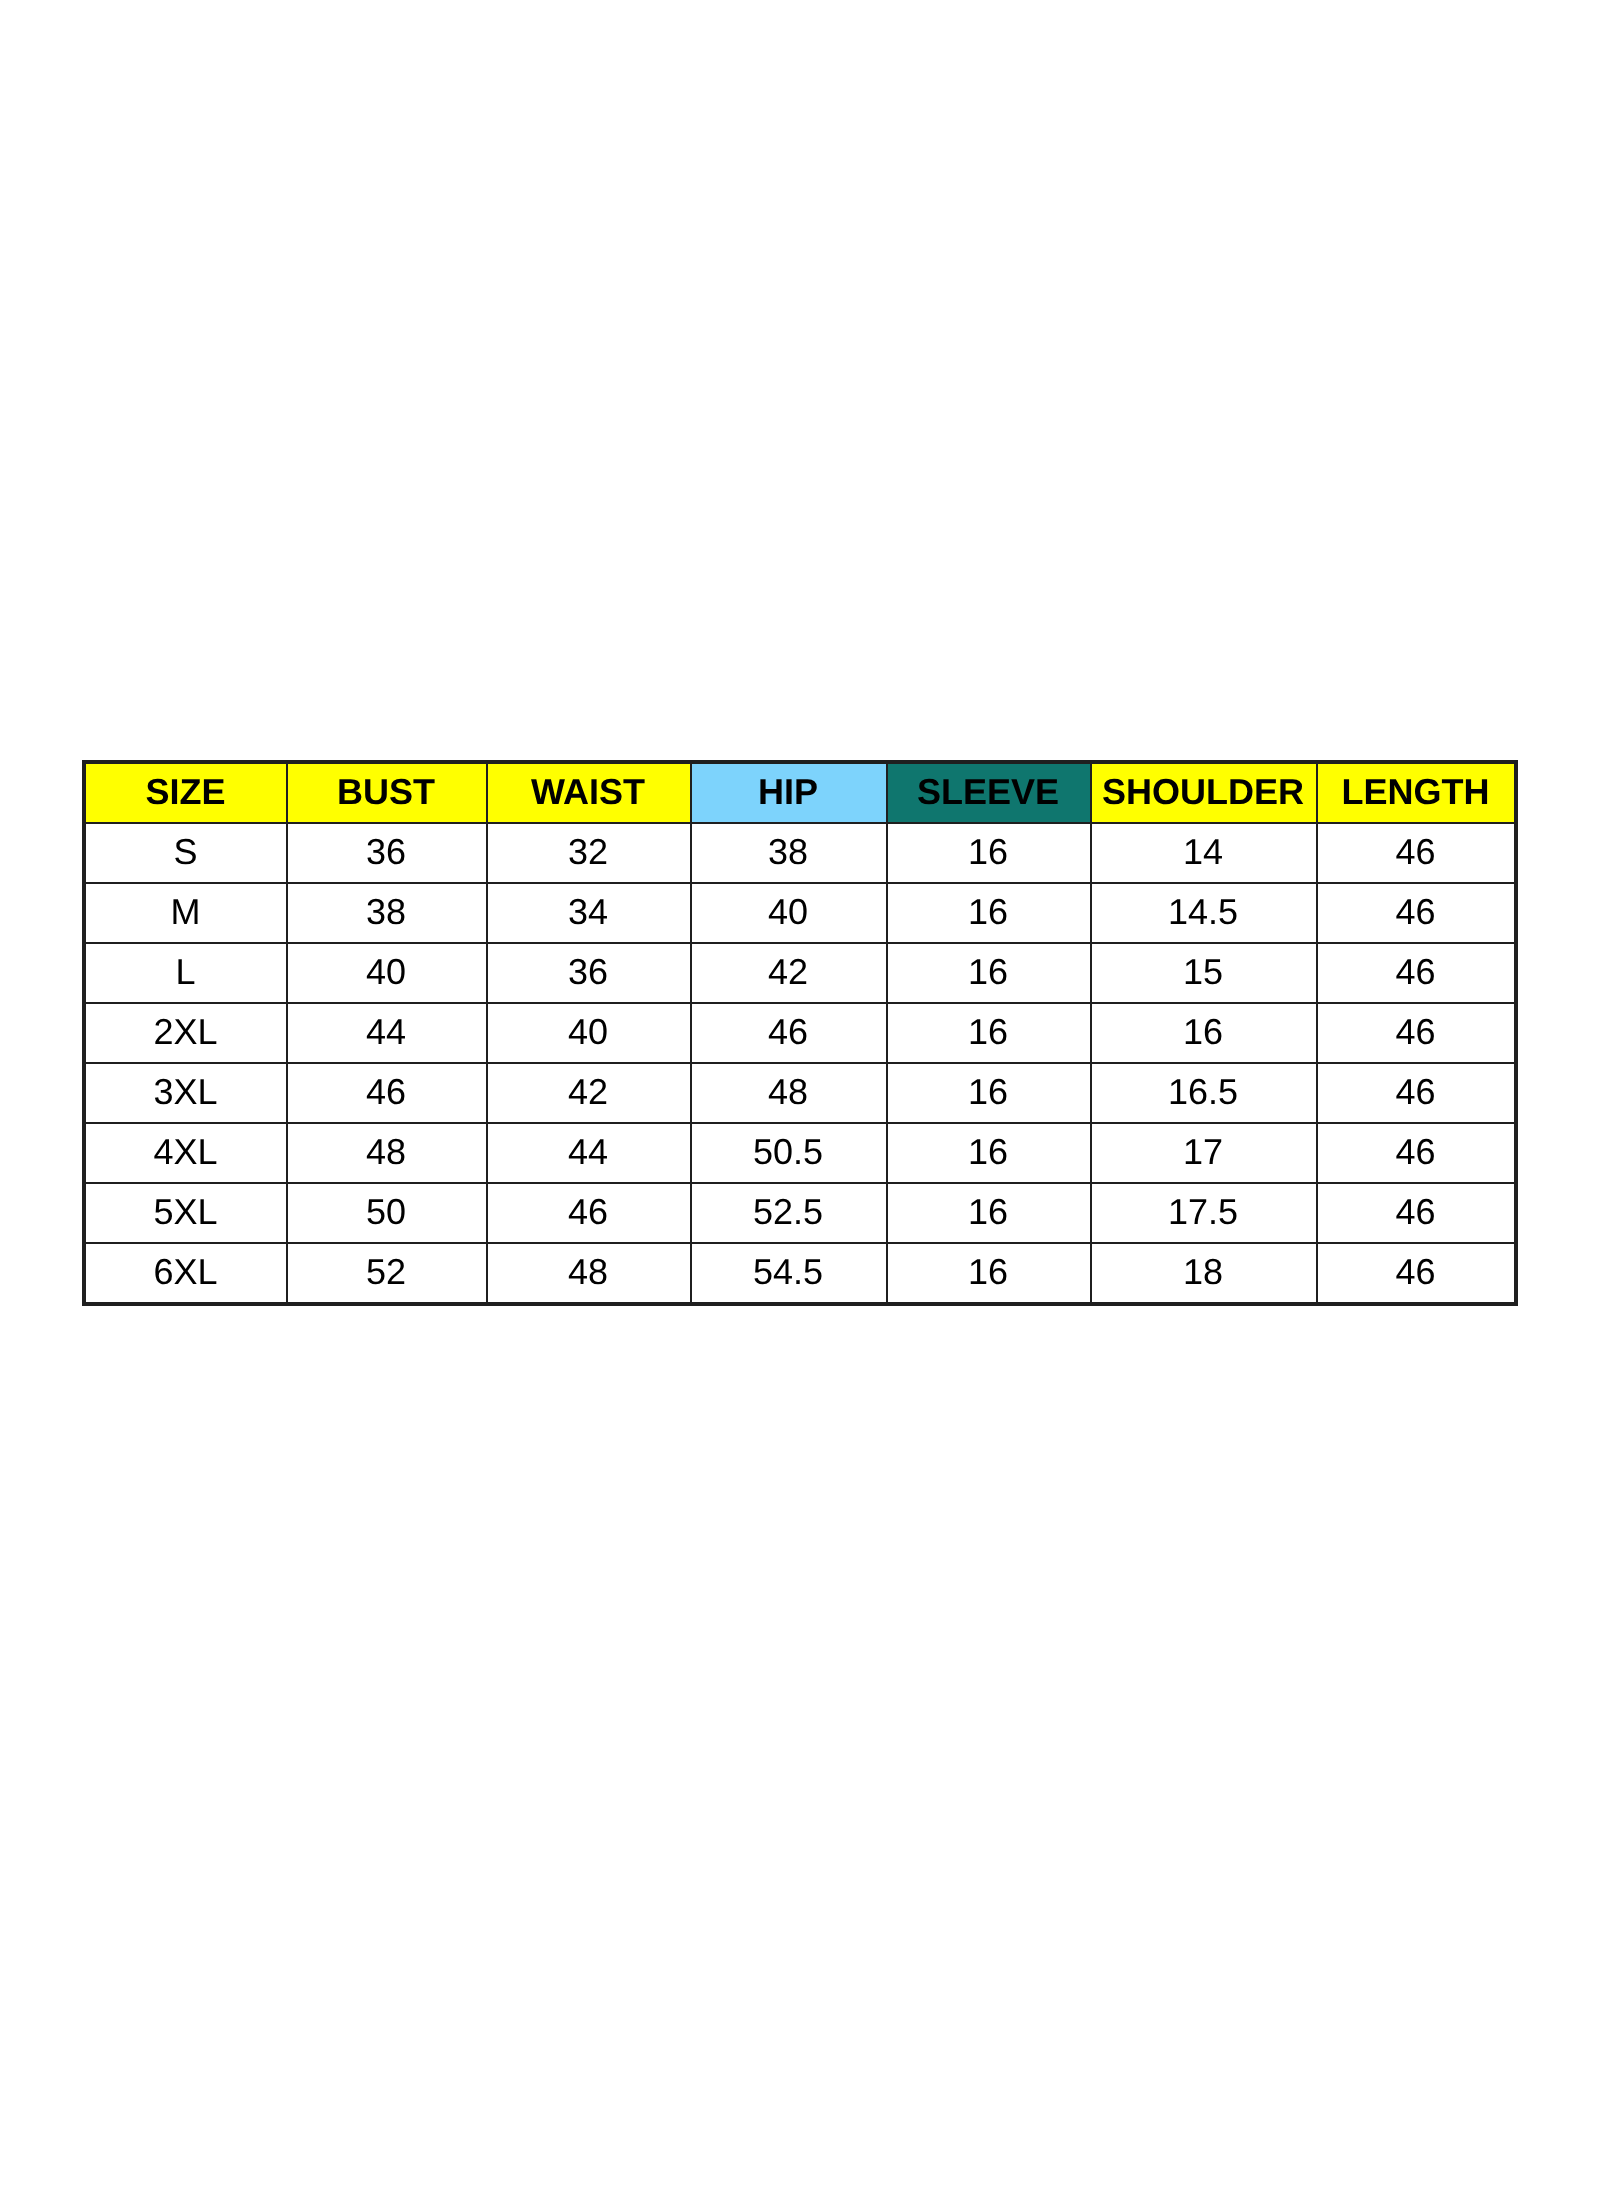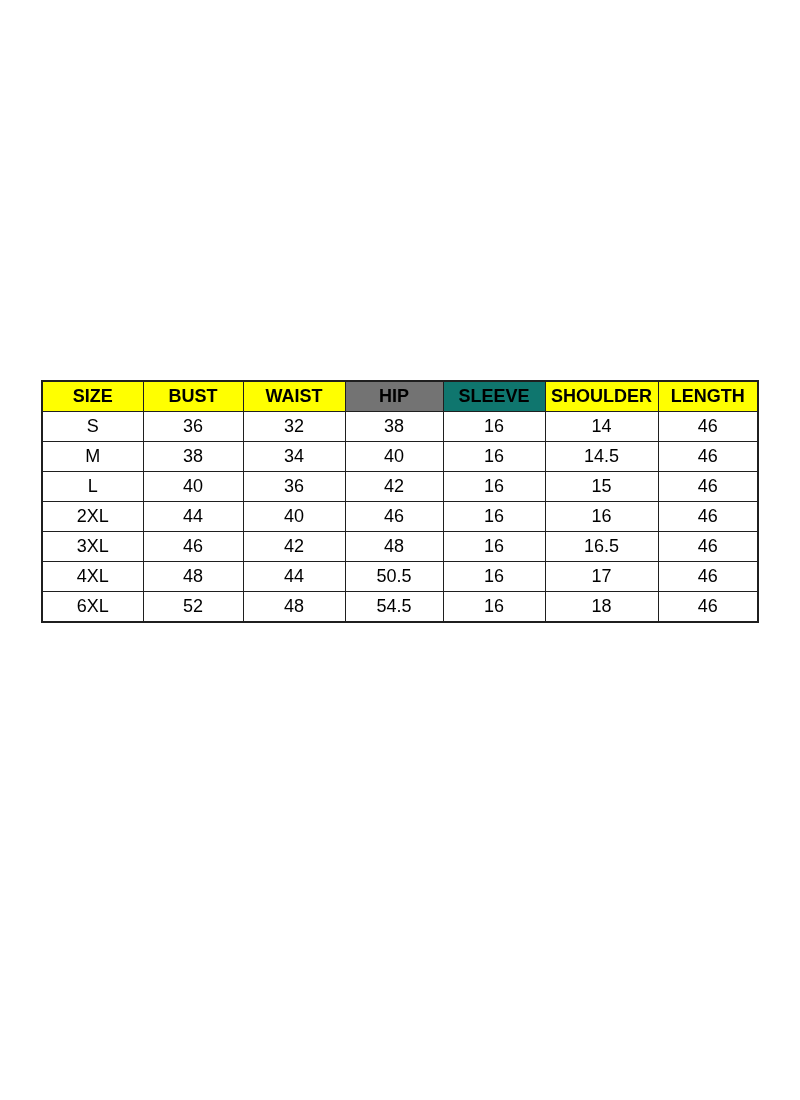--- a/index.html
+++ b/index.html
@@ -59,21 +59,21 @@
         <col style="width:98px">
         <col style="width:102px">
         <col style="width:113px">
         <col style="width:100px">
       </colgroup>
       <thead>
         <tr>
             <th style="background: rgb(255, 255, 0);">SIZE</th>
             <th style="background: rgb(255, 255, 0);">BUST</th>
             <th style="background: rgb(255, 255, 0); margin-left: 48px;">WAIST</th>
-            <th style="background: #737373;">HIP</th>
+            <th style="background: #7dd3fc;">HIP</th>
             <th style="background: #0f766e;">SLEEVE</th>
             <th style="background: rgb(255, 255, 0);">SHOULDER</th>
             <th style="background: rgb(255, 255, 0);">LENGTH</th>
           </tr>
       </thead>
       <tbody>
           <tr>
             <td>S</td>
             <td>36</td>
             <td>32</td>
@@ -121,20 +121,29 @@
           <tr>
             <td>4XL</td>
             <td>48</td>
             <td>44</td>
             <td>50.5</td>
             <td>16</td>
             <td>17</td>
             <td>46</td>
           </tr>
           <tr>
+            <td>5XL</td>
+            <td>50</td>
+            <td>46</td>
+            <td>52.5</td>
+            <td>16</td>
+            <td>17.5</td>
+            <td>46</td>
+          </tr>
+          <tr>
             <td>6XL</td>
             <td>52</td>
             <td>48</td>
             <td>54.5</td>
             <td>16</td>
             <td>18</td>
             <td>46</td>
           </tr>
         </tbody>
     </table>

